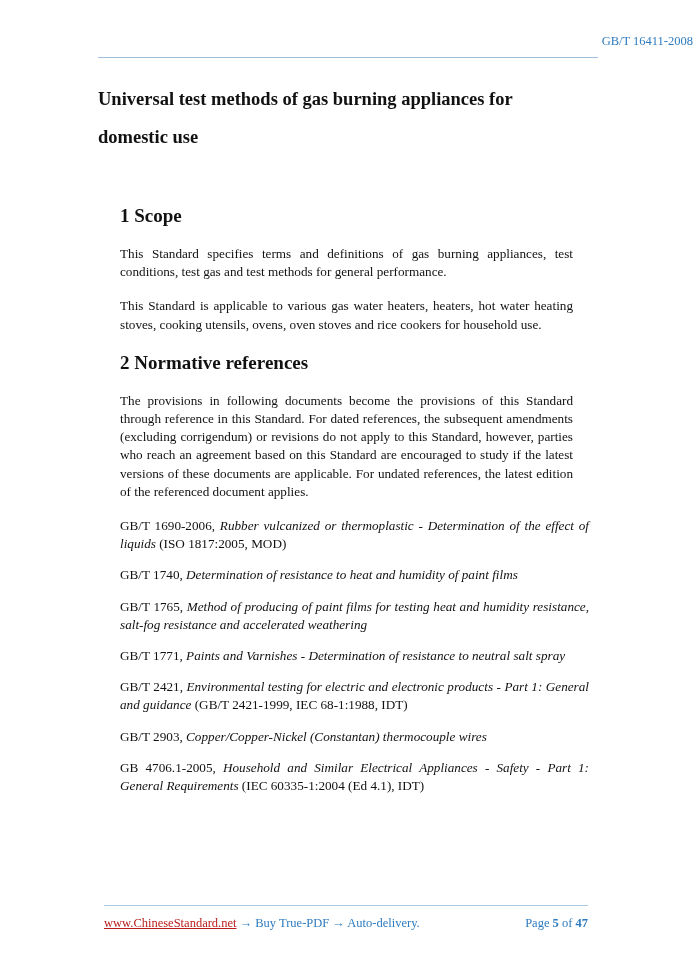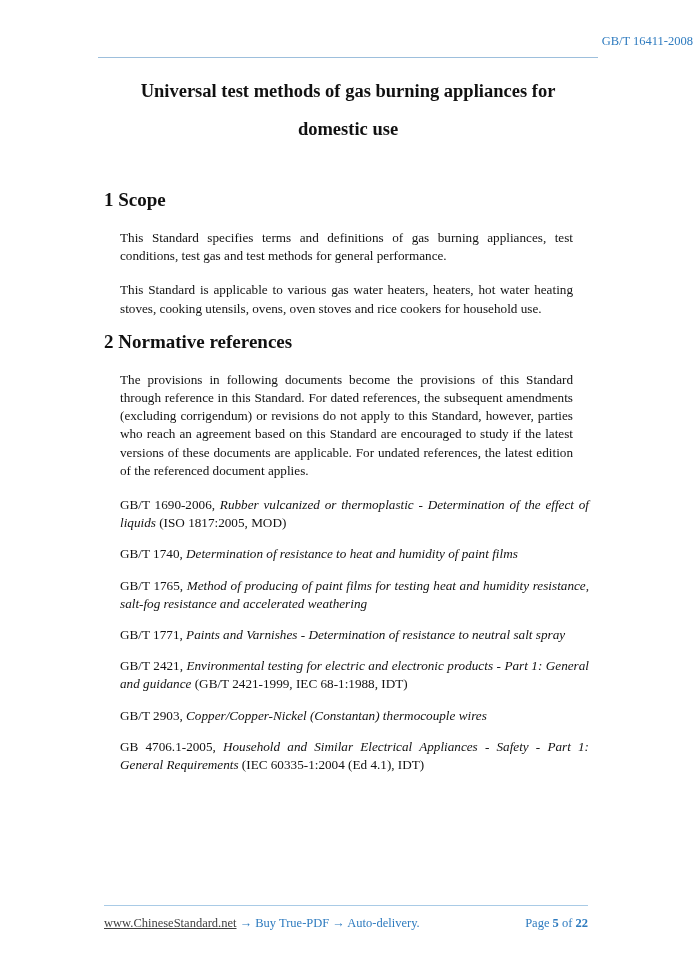--- a/index.html
+++ b/index.html
@@ -9,46 +9,46 @@
     }
     .header-code {
       position: absolute; top: 34px; left: 0; width: 693px; text-align: right;
       font-size: 12.5px; color: #2e7bbf;
     }
     .header-rule {
       position: absolute; top: 57px; left: 98px; width: 500px; height: 0;
       border-top: 1px solid #9dbfdc;
     }
     .doc-title {
-      position: absolute; top: 72px; left: 98px; width: 500px; text-align: center;
+      position: absolute; top: 80px; left: 98px; width: 500px; text-align: left;
       font-weight: bold; font-size: 18.5px; line-height: 38px;
     }
     .content {
       position: absolute; left: 104px; width: 485px; top: 187px;
       font-size: 13.2px; line-height: 18.2px;
     }
     h2.section {
-      margin: 0; font-size: 19px; font-weight: bold; line-height: 26px;
+      margin: 16px; font-size: 19px; font-weight: bold; line-height: 26px;
     }
     p { margin: 16px; text-align: justify; }
     .sec1-h { margin-bottom: 20px; }
     .para { margin-bottom: 11px; }
     .sec2-h { margin-top: 14px; margin-bottom: 17px; }
     .refs { margin-top: 0; padding-left: 16px; }
     .ref { margin-bottom: 13px; text-align: justify; }
     .ref i { font-style: italic; }
     .footer-rule {
       position: absolute; top: 905px; left: 104px; width: 484px; height: 0;
       border-top: 1px solid #a9cbe6;
     }
     .footer {
       position: absolute; top: 916px; left: 104px; width: 484px;
       font-size: 12.5px; color: #2e7bbf; display: flex; justify-content: space-between;
     }
-    .footer a { color: #404040; text-decoration: underline; }
+    .footer a { color: #b91c1c; text-decoration: underline; }
     .footer b { font-weight: bold; }
   </style>
 </head>
 <body>
 
 <div class="header-code">GB/T 16411-2008</div>
 <div class="header-rule"></div>
 
 <div class="doc-title">
   <div>Universal test methods of gas burning appliances for</div>
@@ -70,14 +70,14 @@
     <div class="ref"><span>GB/T 1771, </span><i>Paints and Varnishes - Determination of resistance to neutral salt spray</i><span></span></div>
     <div class="ref"><span>GB/T 2421, </span><i>Environmental testing for electric and electronic products - Part 1: General and guidance</i><span> (GB/T 2421-1999, IEC 68-1:1988, IDT)</span></div>
     <div class="ref"><span>GB/T 2903, </span><i>Copper/Copper-Nickel (Constantan) thermocouple wires</i><span></span></div>
     <div class="ref"><span>GB 4706.1-2005, </span><i>Household and Similar Electrical Appliances - Safety - Part 1: General Requirements</i><span> (IEC 60335-1:2004 (Ed 4.1), IDT)</span></div>
   </div>
 </div>
 
 <div class="footer-rule"></div>
 <div class="footer">
   <span><a>www.ChineseStandard.net</a><span> → Buy True-PDF → Auto-delivery.</span></span>
-  <span><span>Page </span><b>5</b><span> of </span><b>22</b></span>
+  <span><span>Page </span><b>5</b><span> of </span><b>47</b></span>
 </div>
 
 </body></html>

